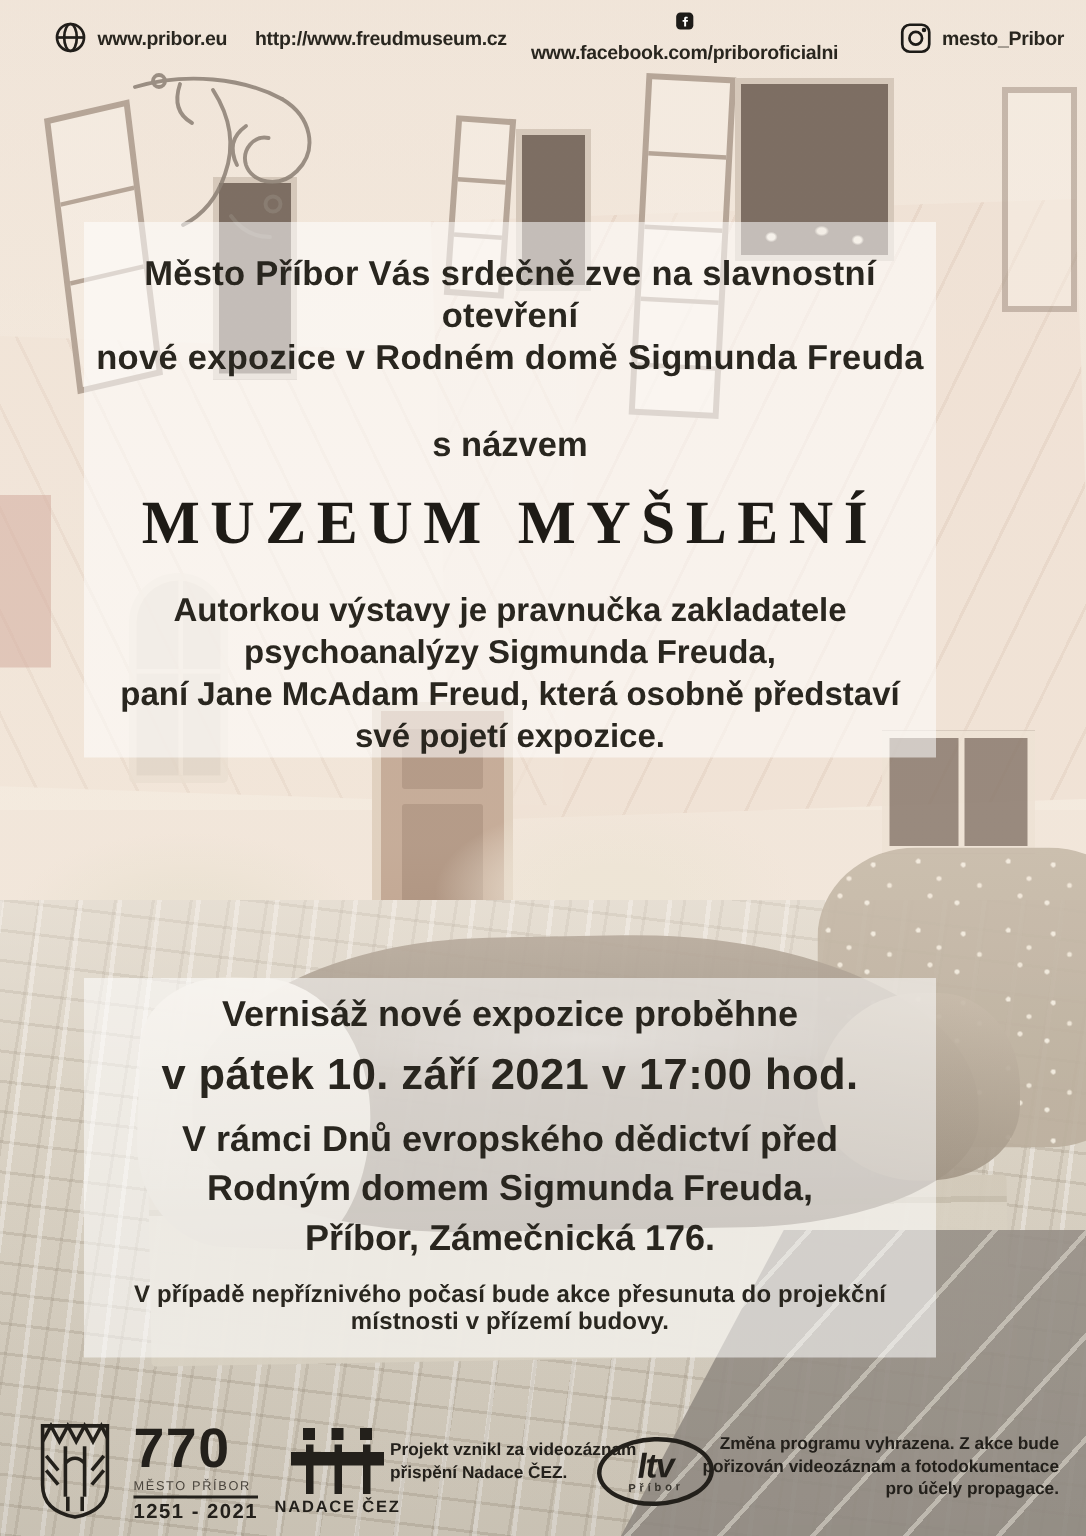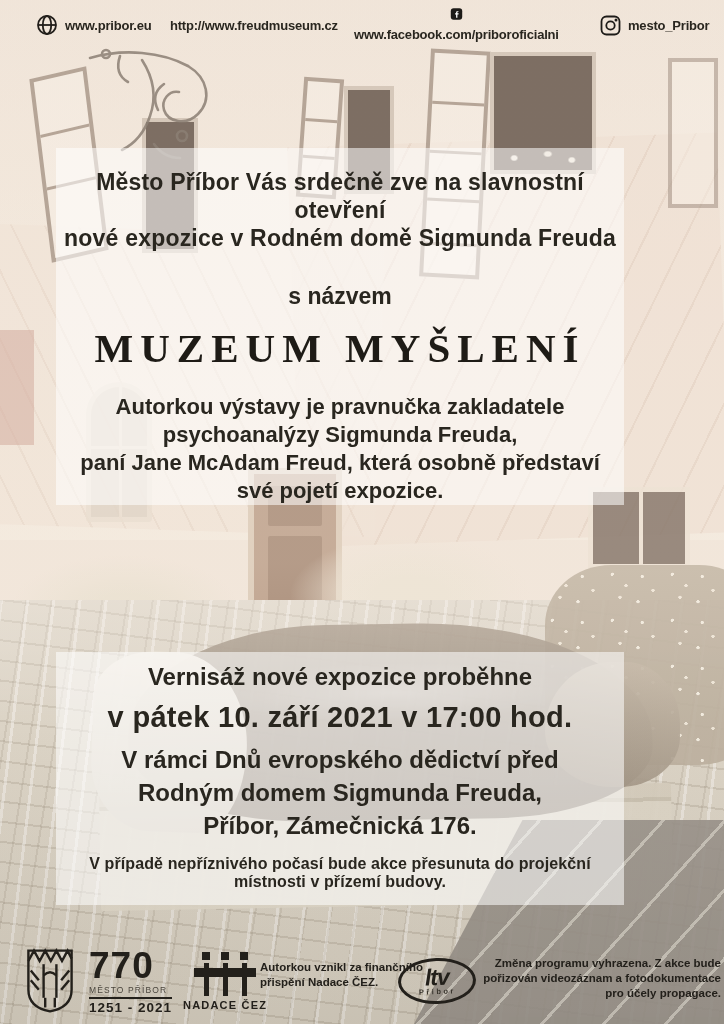--- a/index.html
+++ b/index.html
@@ -112,21 +112,21 @@
   .city-name { font-weight:normal; font-size:8.5px; letter-spacing:1.1px; color:#4a453d; margin-top:1px; }
   .city-years { font-weight:bold; font-size:13.5px; border-top:2.5px solid #23201b; margin-top:2px; padding-top:1px; letter-spacing:1px; }
   .cez-block { position:absolute; left:183px; top:12px; display:flex; flex-direction:column; align-items:center; }
   .cez-name { font-weight:bold; font-size:11px; letter-spacing:1.2px; margin-top:3px; }
   .credit { position:absolute; left:260px; top:20px; font-weight:bold; font-size:11.5px; line-height:15px; }
   .ltv-block { position:absolute; left:398px; top:18px; width:78px; height:46px;
           border:3px solid #23201b; border-radius:50%; display:flex; flex-direction:column;
           align-items:center; justify-content:center; transform:rotate(-2deg); }
   .ltv-name { font-weight:bold; font-style:italic; font-size:23px; line-height:20px; letter-spacing:-1px; }
   .ltv-sub { font-size:7.5px; letter-spacing:2.5px; font-weight:bold; color:#3a362f; }
-  .notice { position:absolute; right:3px; top:16px; text-align:right; font-weight:bold; font-size:11.5px; line-height:15px; }
+  .notice { position:absolute; right:18px; top:16px; text-align:right; font-weight:bold; font-size:11.5px; line-height:15px; }
 </style>
 </head>
 <body>
 
 <div class="poster">
 
   <div class="photo">
     <div class="wall"></div>
     <div class="roof-right"></div>
     <div class="roof-left"></div>
@@ -275,21 +275,21 @@
           <rect x="10" y="11" width="5" height="33"></rect>
           <rect x="29" y="11" width="5" height="33"></rect>
           <rect x="48" y="11" width="5" height="33"></rect>
           <rect x="0" y="16" width="62" height="9"></rect>
         </g>
       </svg>
       <div class="cez-name">NADACE ČEZ</div>
     </div>
 
     <div class="credit">
-      <div>Autorkou vznikl za finančního</div>
+      <div>Projekt vznikl za videozáznam</div>
       <div>přispění Nadace ČEZ.</div>
     </div>
 
     <div class="ltv-block">
       <div class="ltv-name">ltv</div>
       <div class="ltv-sub">Příbor</div>
     </div>
 
     <div class="notice">
       <div>Změna programu vyhrazena. Z akce bude</div>

